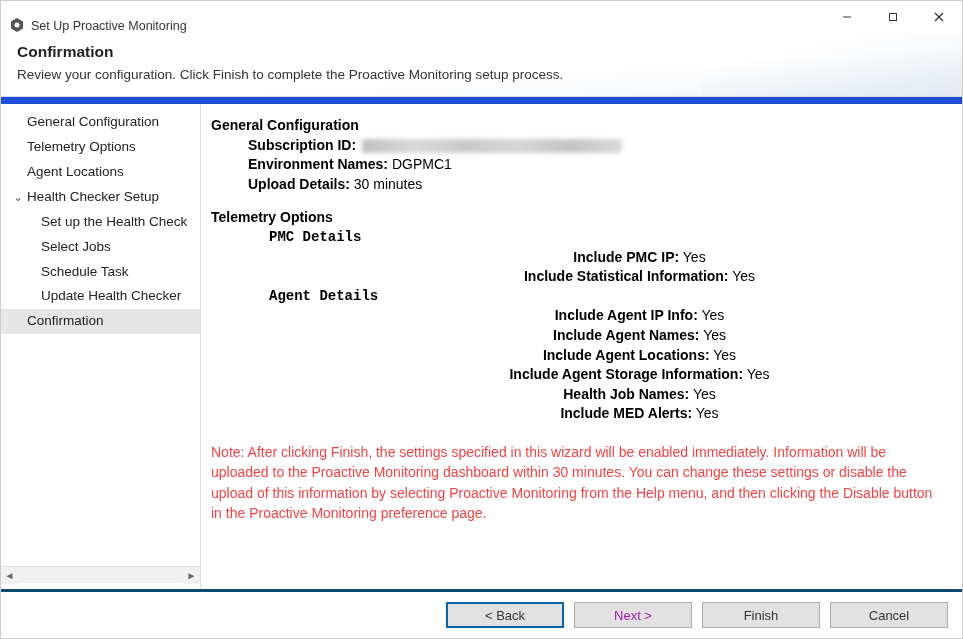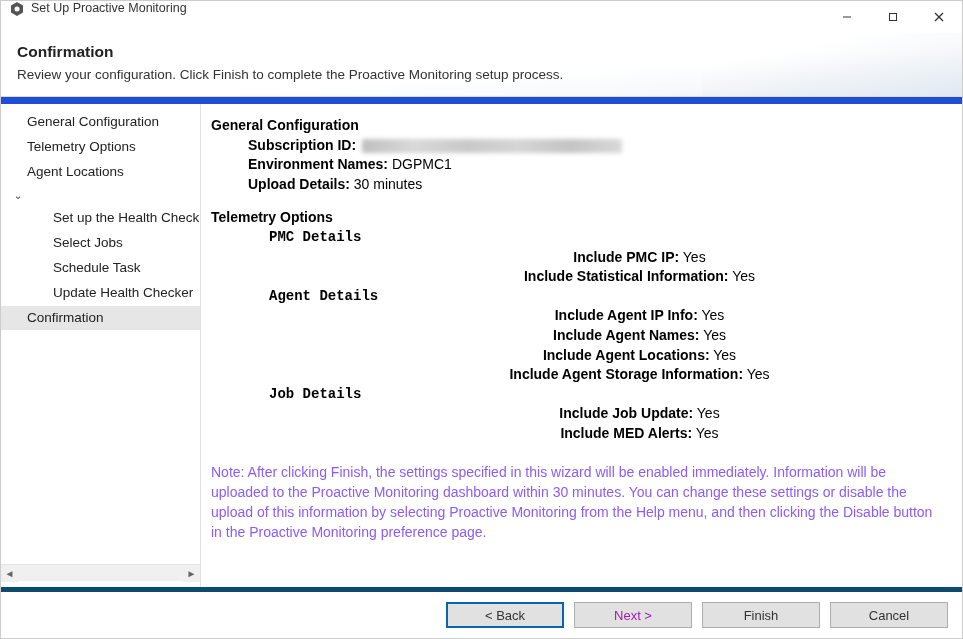--- a/index.html
+++ b/index.html
@@ -10,21 +10,21 @@
       color: #000;
       width: 963px;
       height: 639px;
       overflow: hidden;
       display: flex;
       flex-direction: column;
       border: 1px solid #ccc;
     }
     .titlebar {
       display: flex;
-      align-items: flex-start;
+      align-items: flex-end;
       height: 32px;
       background: #fff;
       padding: 0 0 0 8px;
     }
     .titlebar .icon {
       width: 16px; height: 16px;
       margin-right: 6px;
       display: inline-flex; align-items:center; justify-content:center;
     }
     .titlebar .title { font-size: 12.5px; color:#333; }
@@ -64,21 +64,21 @@
       padding: 6px 0;
       font-size: 13.5px;
       position:relative;
       display:flex;
       flex-direction:column;
     }
     .nav ul { list-style:none; flex:1; overflow:hidden;}
     .nav li { padding: 2px 10px 2px 26px; white-space:nowrap; line-height:1.55; color:#222; cursor:default;}
     .nav li.expandable { padding-left:10px; display:flex; align-items:center; }
     .nav li.expandable .chev { width:14px; display:inline-flex; justify-content:center; font-size:11px; color:#555; margin-right:2px;}
-    .nav li.child { padding-left: 52px; }
+    .nav li.child { padding-left: 40px; }
     .nav li.selected { background:#e6e6e6; }
     .nav .hscroll {
       height:17px;
       border-top:1px solid #e5e5e5;
       background:#f0f0f0;
       display:flex; align-items:center;
       padding:0;
     }
     .nav .hscroll .arrow{
       width:17px;height:17px;display:flex;align-items:center;justify-content:center;color:#666;font-size:10px;background:#f0f0f0;
@@ -102,23 +102,23 @@
     .kv b { font-weight:700; }
     .blurred {
       display:inline-block;
       width:260px; height:14px;
       vertical-align:middle;
       background: linear-gradient(90deg,#bfbfbf,#d9d9d9 20%,#c9c9c9 40%,#d5d5d5 60%,#c4c4c4 80%,#d9d9d9);
       filter: blur(2px);
       border-radius:2px;
       margin-left:2px;
     }
-    .note { margin-top:18px; color:#8b5cf6; font-size:14px; line-height:1.45; max-width: 730px;}
+    .note { margin-top:18px; color:#ef4444; font-size:14px; line-height:1.45; max-width: 730px;}
     .footer {
-      border-top:5px solid #0c4a6e;
+      border-top:3px solid #0c4a6e;
       background:#fff;
       padding: 10px 14px;
       display:flex;
       justify-content:flex-end;
       gap:10px;
     }
     .btn {
       min-width:118px;
       height:26px;
       border:1px solid #adadad;
@@ -168,20 +168,21 @@
 
 <div class="body">
 
   <div class="nav">
     <ul>
       <li>General Configuration</li>
       <li>Telemetry Options</li>
       <li>Agent Locations</li>
       <li class="expandable">
         <span class="chev">⌄</span>
+        <span>Health Checker Setup</span>
       </li>
       <li class="child">Set up the Health Check</li>
       <li class="child">Select Jobs</li>
       <li class="child">Schedule Task</li>
       <li class="child">Update Health Checker</li>
       <li class="selected">Confirmation</li>
     </ul>
     <div class="hscroll">
       <div class="arrow">◄</div>
       <div class="track"></div>
@@ -228,23 +229,22 @@
       </div>
       <div class="lvl3 kv">
         <b>Include Agent Locations:</b>
         <span>Yes</span>
       </div>
       <div class="lvl3 kv">
         <b>Include Agent Storage Information:</b>
         <span>Yes</span>
       </div>
 
-      <div class="lvl2 kv"><b>Job Details</b></div>
-      <div class="lvl3 kv">
-        <b>Include Job Update:</b>
+      <div class="lvl3 kv">
+        <b>Health Job Names:</b>
         <span>Yes</span>
       </div>
       <div class="lvl3 kv">
         <b>Include MED Alerts:</b>
         <span>Yes</span>
       </div>
 
       <div class="note">Note: After clicking Finish, the settings specified in this wizard will be enabled immediately. Information will be uploaded to the Proactive Monitoring dashboard within 30 minutes. You can change these settings or disable the upload of this information by selecting Proactive Monitoring from the Help menu, and then clicking the Disable button in the Proactive Monitoring preference page.</div>
     </div>
   </div>

